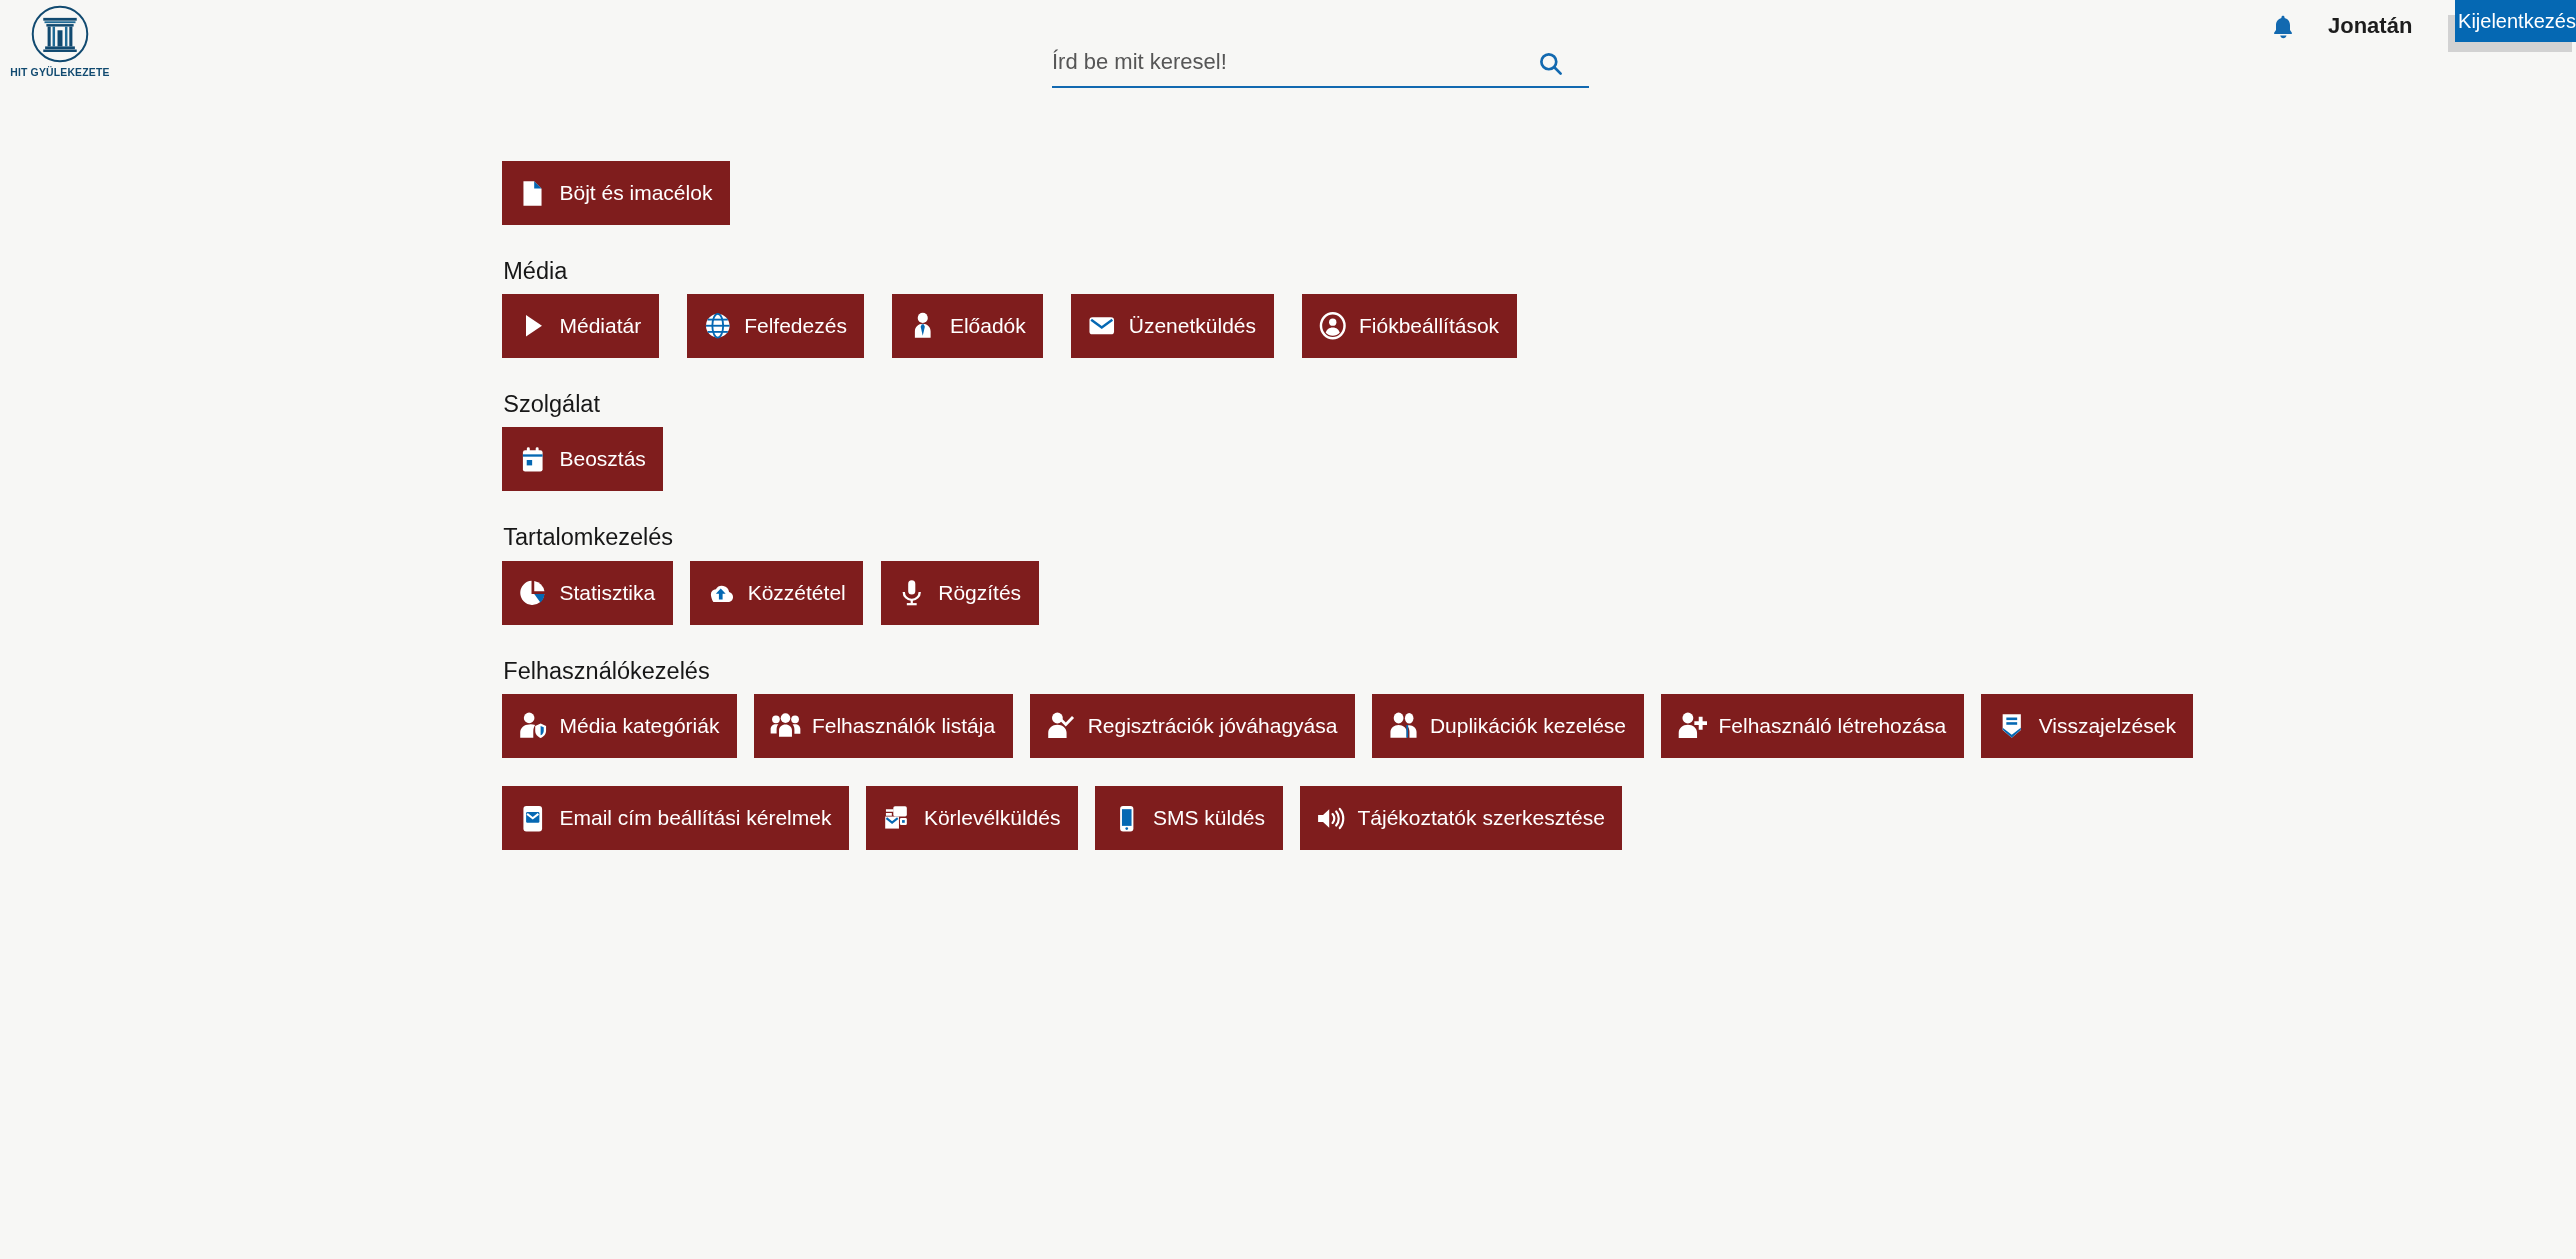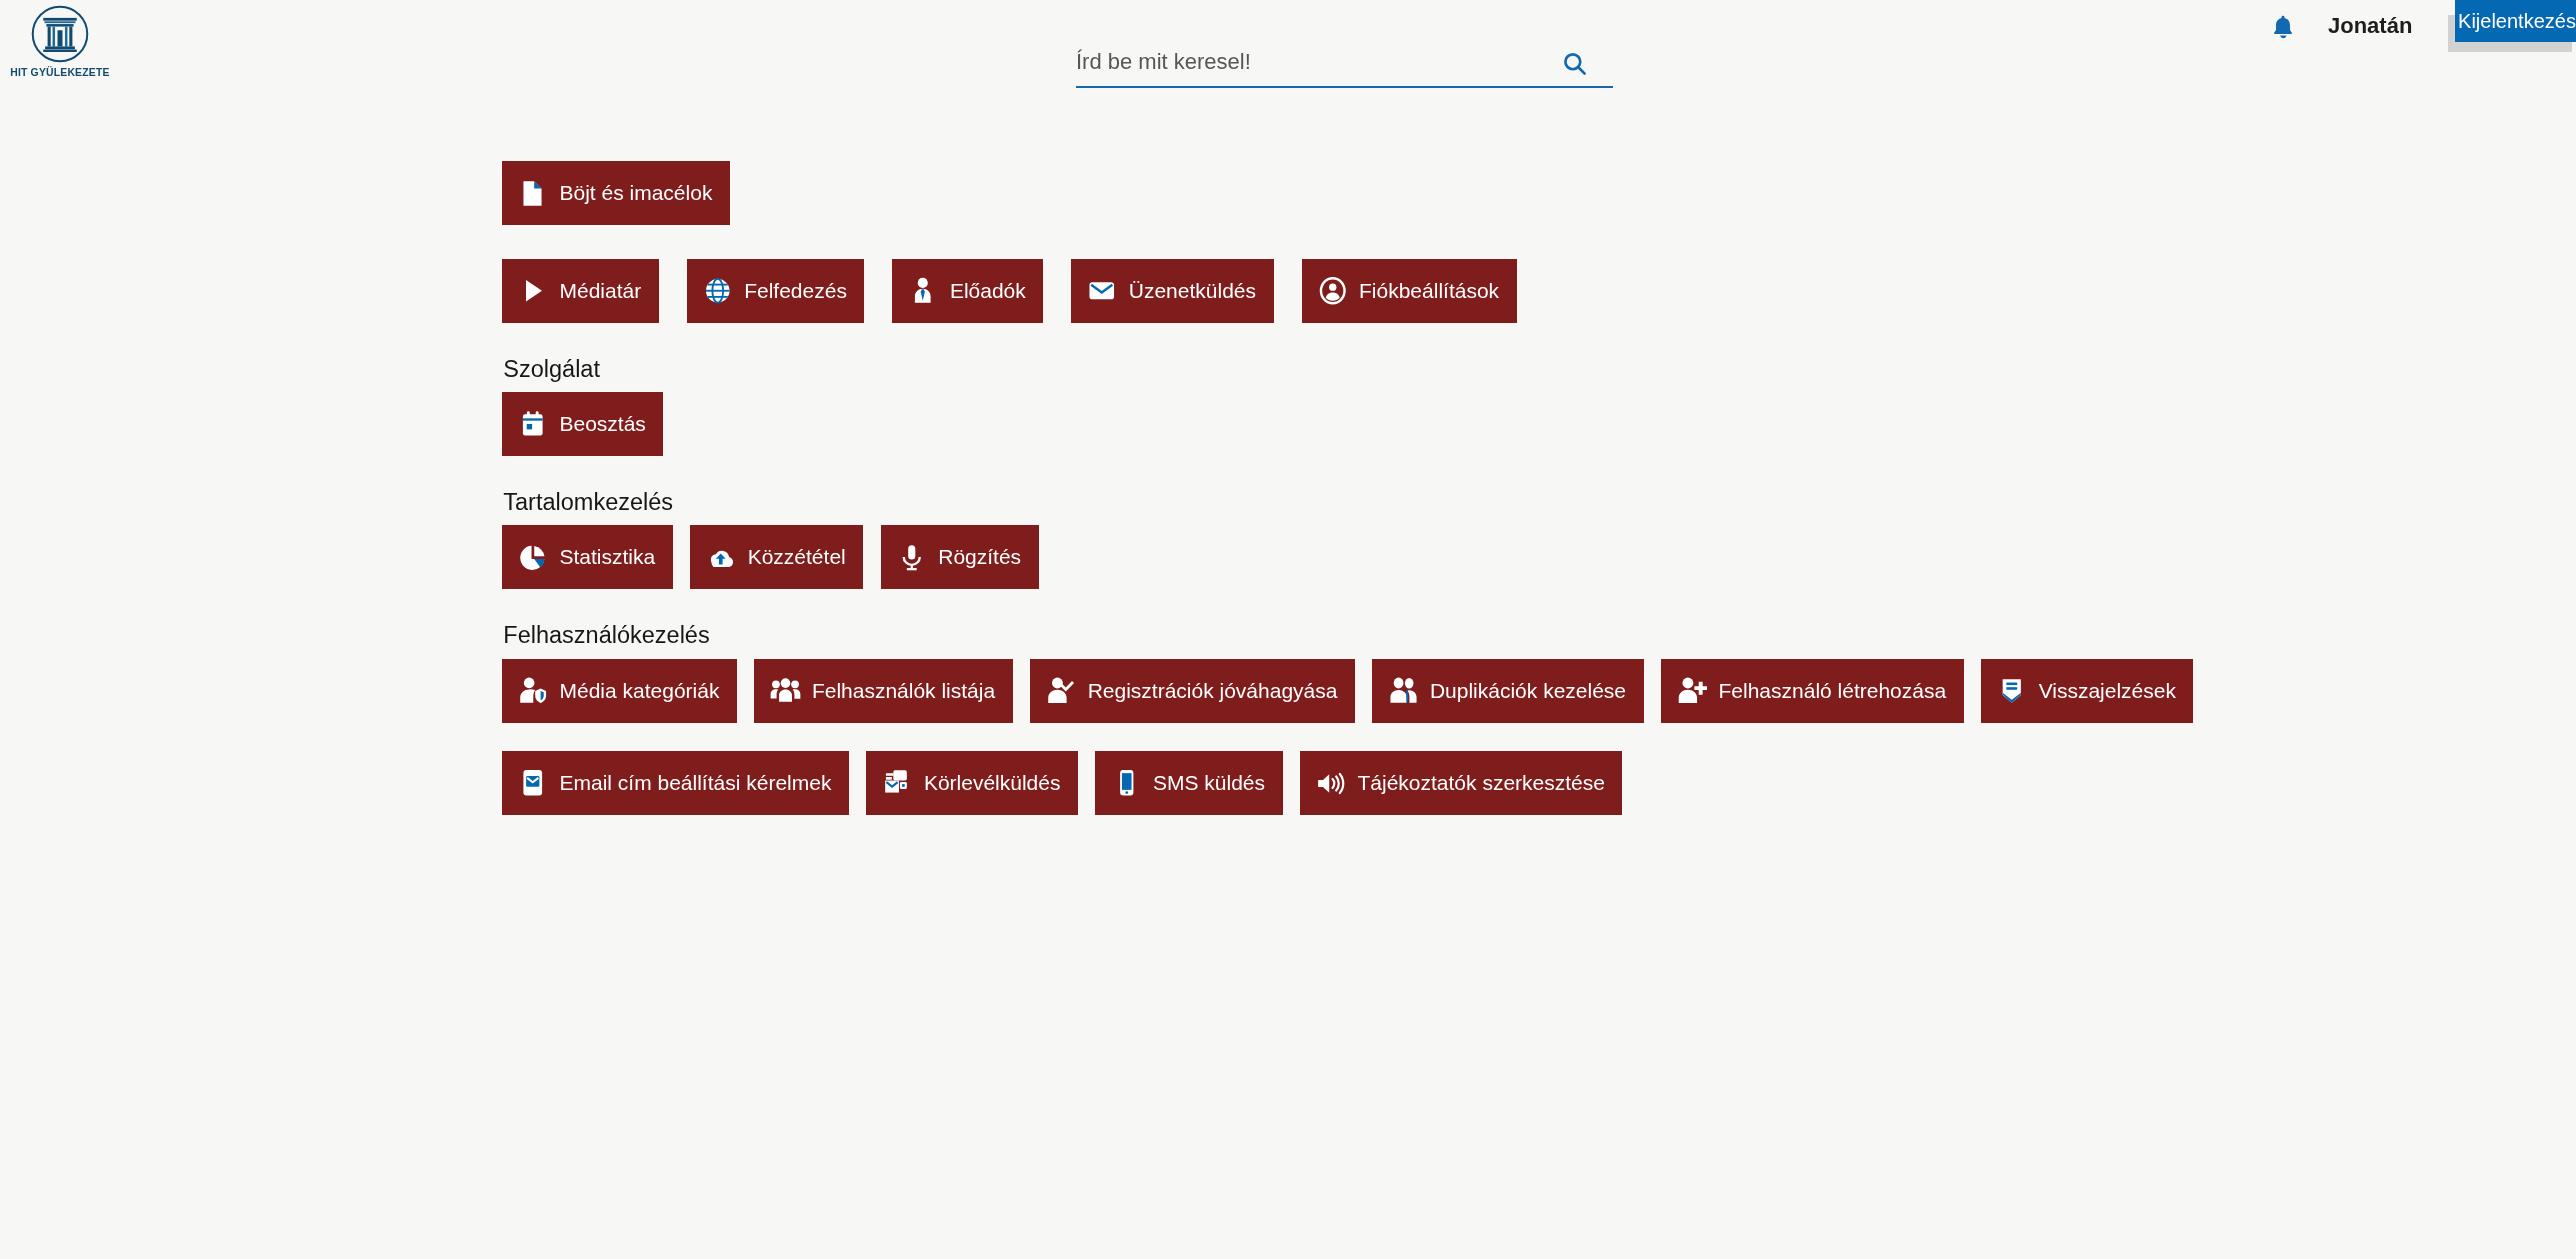--- a/index.html
+++ b/index.html
@@ -37,21 +37,21 @@
     font-size: 10.4px;
     font-weight: bold;
     letter-spacing: 0.2px;
     color: #114a70;
     white-space: nowrap;
   }
 
   
   #search-wrap {
     position: absolute;
-    left: 1076px;
+    left: 1052px;
     top: 42px;
     width: 537px;
     height: 46px;
     border-bottom: 2.7px solid #1269b0;
     text-decoration: underline;
   }
   #search-input {
     position: absolute;
     left: 0; top: 0;
     width: 470px;
@@ -232,20 +232,21 @@
       <span class="tile-icon">
         <svg width="31" height="31" viewBox="0 0 24 24">
             <path fill="#fff" d="M5 2.5h8.2L19 8.3V21.5H5z"></path>
             <path fill="#0568b3" d="M13.3 2.6v5.6H19z"></path>
           </svg>
       </span>
       <span class="tile-label">Böjt és imacélok</span>
     </button>
   </div>
 
+  <div class="section-title">Média</div>
   <div class="btn-row row-media">
     <button class="tile">
       <span class="tile-icon">
         <svg width="29.5" height="29.5" viewBox="0 0 24 24">
             <path fill="#fff" d="M6.5 3.2L19.5 12 6.5 20.8z"></path>
           </svg>
       </span>
       <span class="tile-label">Médiatár</span>
     </button>
     <button class="tile">

